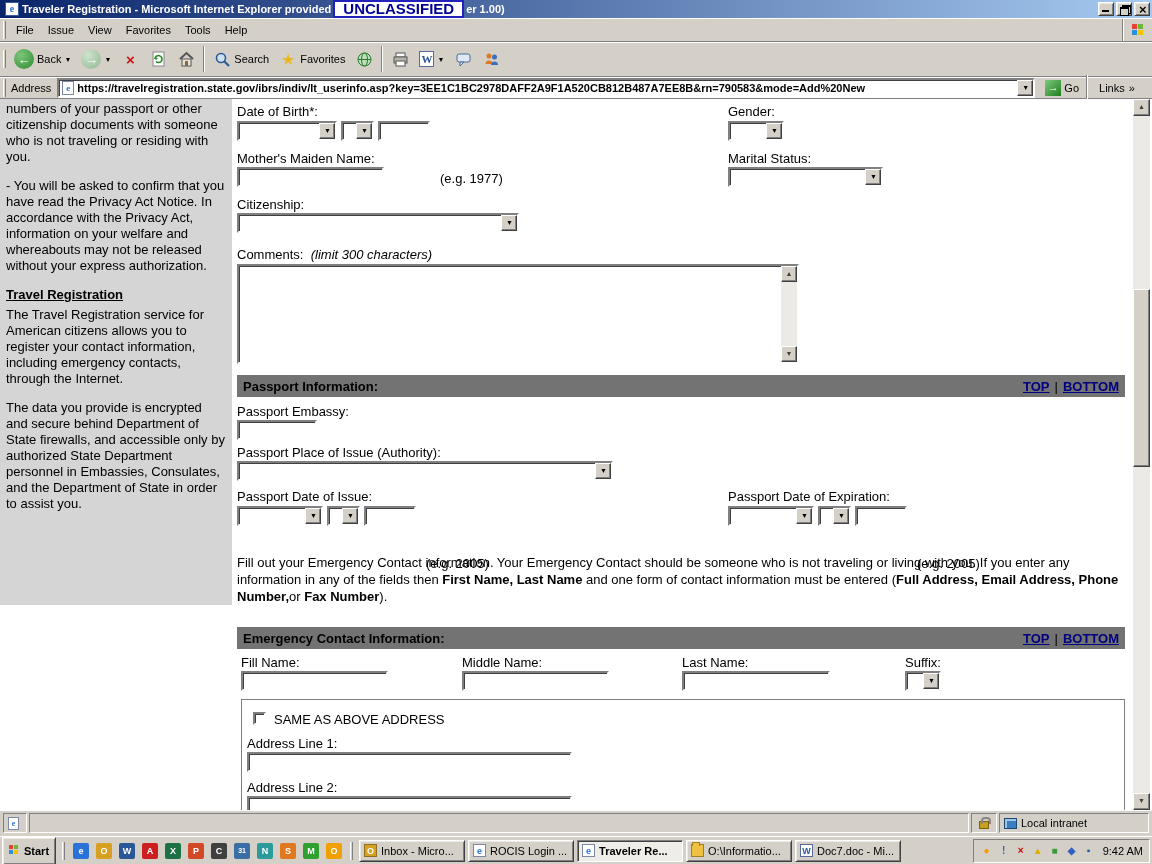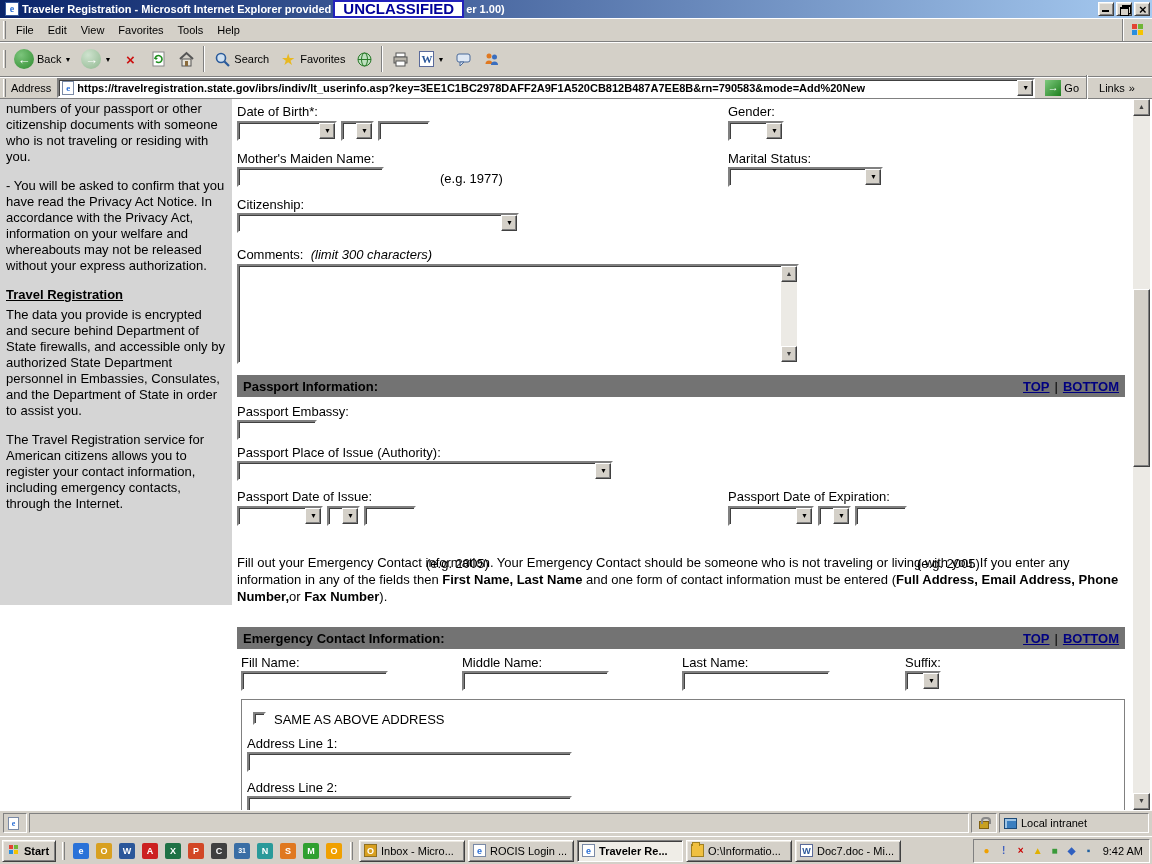--- a/index.html
+++ b/index.html
@@ -91,21 +91,21 @@
   #statusbar { top:810px; left:0; width:1152px; height:26px; background:#d4d0c8; display:flex; align-items:center; gap:2px; padding:2px 3px; box-shadow:inset 0 1px 0 #fff; }
   .status-pane { height:20px; display:flex; align-items:center; padding:0 4px; font-size:11px; }
   #status-main { flex:1; }
   .page-ico-sm { width:11px; height:13px; background:#fff; border:1px solid #7a8aa6; color:#2a6fd6; font:bold 8px/11px "Liberation Serif",serif; text-align:center; }
   .lock { width:10px; height:8px; background:#c8a020; border:1px solid #806010; position:relative; margin-top:4px; }
   .lock::before { content:""; position:absolute; left:1px; top:-5px; width:6px; height:5px; border:2px solid #888; border-bottom:none; border-radius:4px 4px 0 0; }
   .zone-ico { width:13px; height:11px; background:#3a7ebf; border:1px solid #1c4a78; margin-right:4px; box-shadow:inset 2px 2px 0 #9fc4e4; }
 
   
   #taskbar { top:836px; left:0; width:1152px; height:28px; background:#d4d0c8; border-top:1px solid #fff; display:flex; align-items:center; padding:0 2px; gap:3px; }
-  #start-btn { height:22px; display:flex; align-items:center; gap:4px; padding:0 6px; font:bold 11px "Liberation Sans",sans-serif; cursor:pointer; }
+  #start-btn { height:28px; display:flex; align-items:center; gap:4px; padding:0 6px; font:bold 11px "Liberation Sans",sans-serif; cursor:pointer; }
   .ql-ico { width:16px; height:16px; border-radius:2px; color:#fff; font:bold 9px/16px "Liberation Sans",sans-serif; text-align:center; margin:0 2px; cursor:pointer; }
   .task-btn { width:106px; height:22px; display:flex; align-items:center; gap:4px; padding:0 4px; font-size:11px; cursor:pointer; overflow:hidden; white-space:nowrap; }
   .task-btn.active { background:#efede7; border-color:#808080 #fff #fff #808080; box-shadow:inset 1px 1px 0 #404040; font-weight:bold; }
   .task-ico { width:13px; height:13px; flex:0 0 13px; font:bold 9px/13px "Liberation Sans",sans-serif; text-align:center; }
   .task-ico.iepage { background:#fff; border:1px solid #7a8aa6; color:#2a6fd6; }
   .task-ico.outlook { background:#d8a020; color:#fff; border:1px solid #907020; }
   .task-ico.folder { background:#f0c040; border:1px solid #a08020; position:relative; }
   .task-ico.folder::before { content:""; position:absolute; left:0; top:-3px; width:6px; height:3px; background:#f0c040; border:1px solid #a08020; border-bottom:none; }
   .task-ico.word { background:#fff; border:1px solid #5a6a9a; color:#2b579a; }
   #tray { margin-left:auto; height:24px; display:flex; align-items:center; gap:3px; padding:0 6px; border:1px solid; border-color:#808080 #fff #fff #808080; }
@@ -126,21 +126,21 @@
   <div id="win-buttons">
     <div class="win-btn raised min"></div>
     <div class="win-btn raised restore"></div>
     <div class="win-btn raised close"></div>
   </div>
 </div>
 
 <div id="menubar" class="abs">
   <div class="grip"></div>
   <div class="menu-item">File</div>
-  <div class="menu-item">Edit</div>
+  <div class="menu-item">Issue</div>
   <div class="menu-item">View</div>
   <div class="menu-item">Favorites</div>
   <div class="menu-item">Tools</div>
   <div class="menu-item">Help</div>
   <div class="logo">
     <div class="msflag">
         <i></i>
         <i></i>
         <i></i>
         <i></i>
@@ -255,22 +255,22 @@
     <span>»</span>
   </div>
 </div>
 
 <div id="content" class="abs">
 
   <div id="sidebar">
     <p>numbers of your passport or other citizenship documents with someone who is not traveling or residing with you.</p>
     <p>- You will be asked to confirm that you have read the Privacy Act Notice. In accordance with the Privacy Act, information on your welfare and whereabouts may not be released without your express authorization.</p>
     <div class="sb-head">Travel Registration</div>
+    <p>The Travel Registration service for American citizens allows you to register your contact information, including emergency contacts, through the Internet.</p>
     <p>The data you provide is encrypted and secure behind Department of State firewalls, and accessible only by authorized State Department personnel in Embassies, Consulates, and the Department of State in order to assist you.</p>
-    <p>The Travel Registration service for American citizens allows you to register your contact information, including emergency contacts, through the Internet.</p>
   </div>
 
   <div id="form">
 
     <span class="flabel" style="left:0;top:5px">Date of Birth*:</span>
     <div class="xselect" style="left:0;top:22px;width:100px">
         <span class="xsel-btn"></span>
       </div>
     <div class="xselect" style="left:104px;top:22px;width:33px">
         <span class="xsel-btn"></span>

